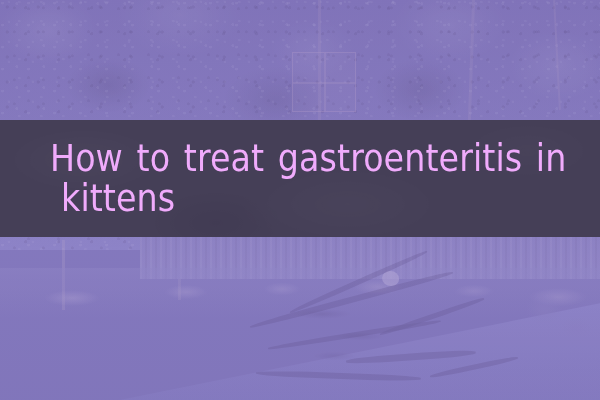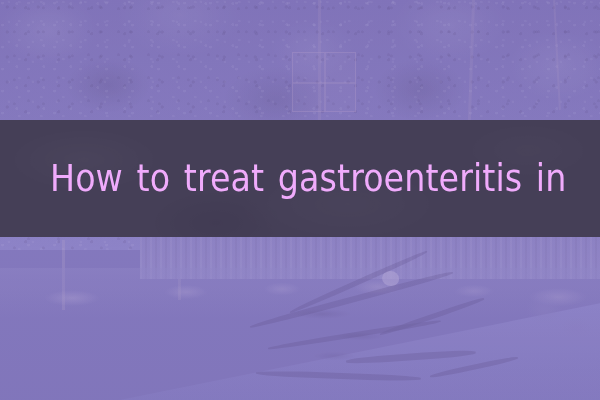--- a/index.html
+++ b/index.html
@@ -272,16 +272,16 @@
       <span class="sh6"></span>
       <span class="sh7"></span>
     </div>
     <div class="shadows-left"></div>
 
     <div class="tint"></div>
     <div class="tint2"></div>
   </div>
 
   <div class="title-band">
-    <h1 class="title-text"><span class="ln1">How to treat gastroenteritis in</span><br></h1>
+    <h1 class="title-text"><span class="ln1">How to treat gastroenteritis in</span><br><span class="ln2">kittens</span></h1>
   </div>
 
 </div>
 
 </body></html>

